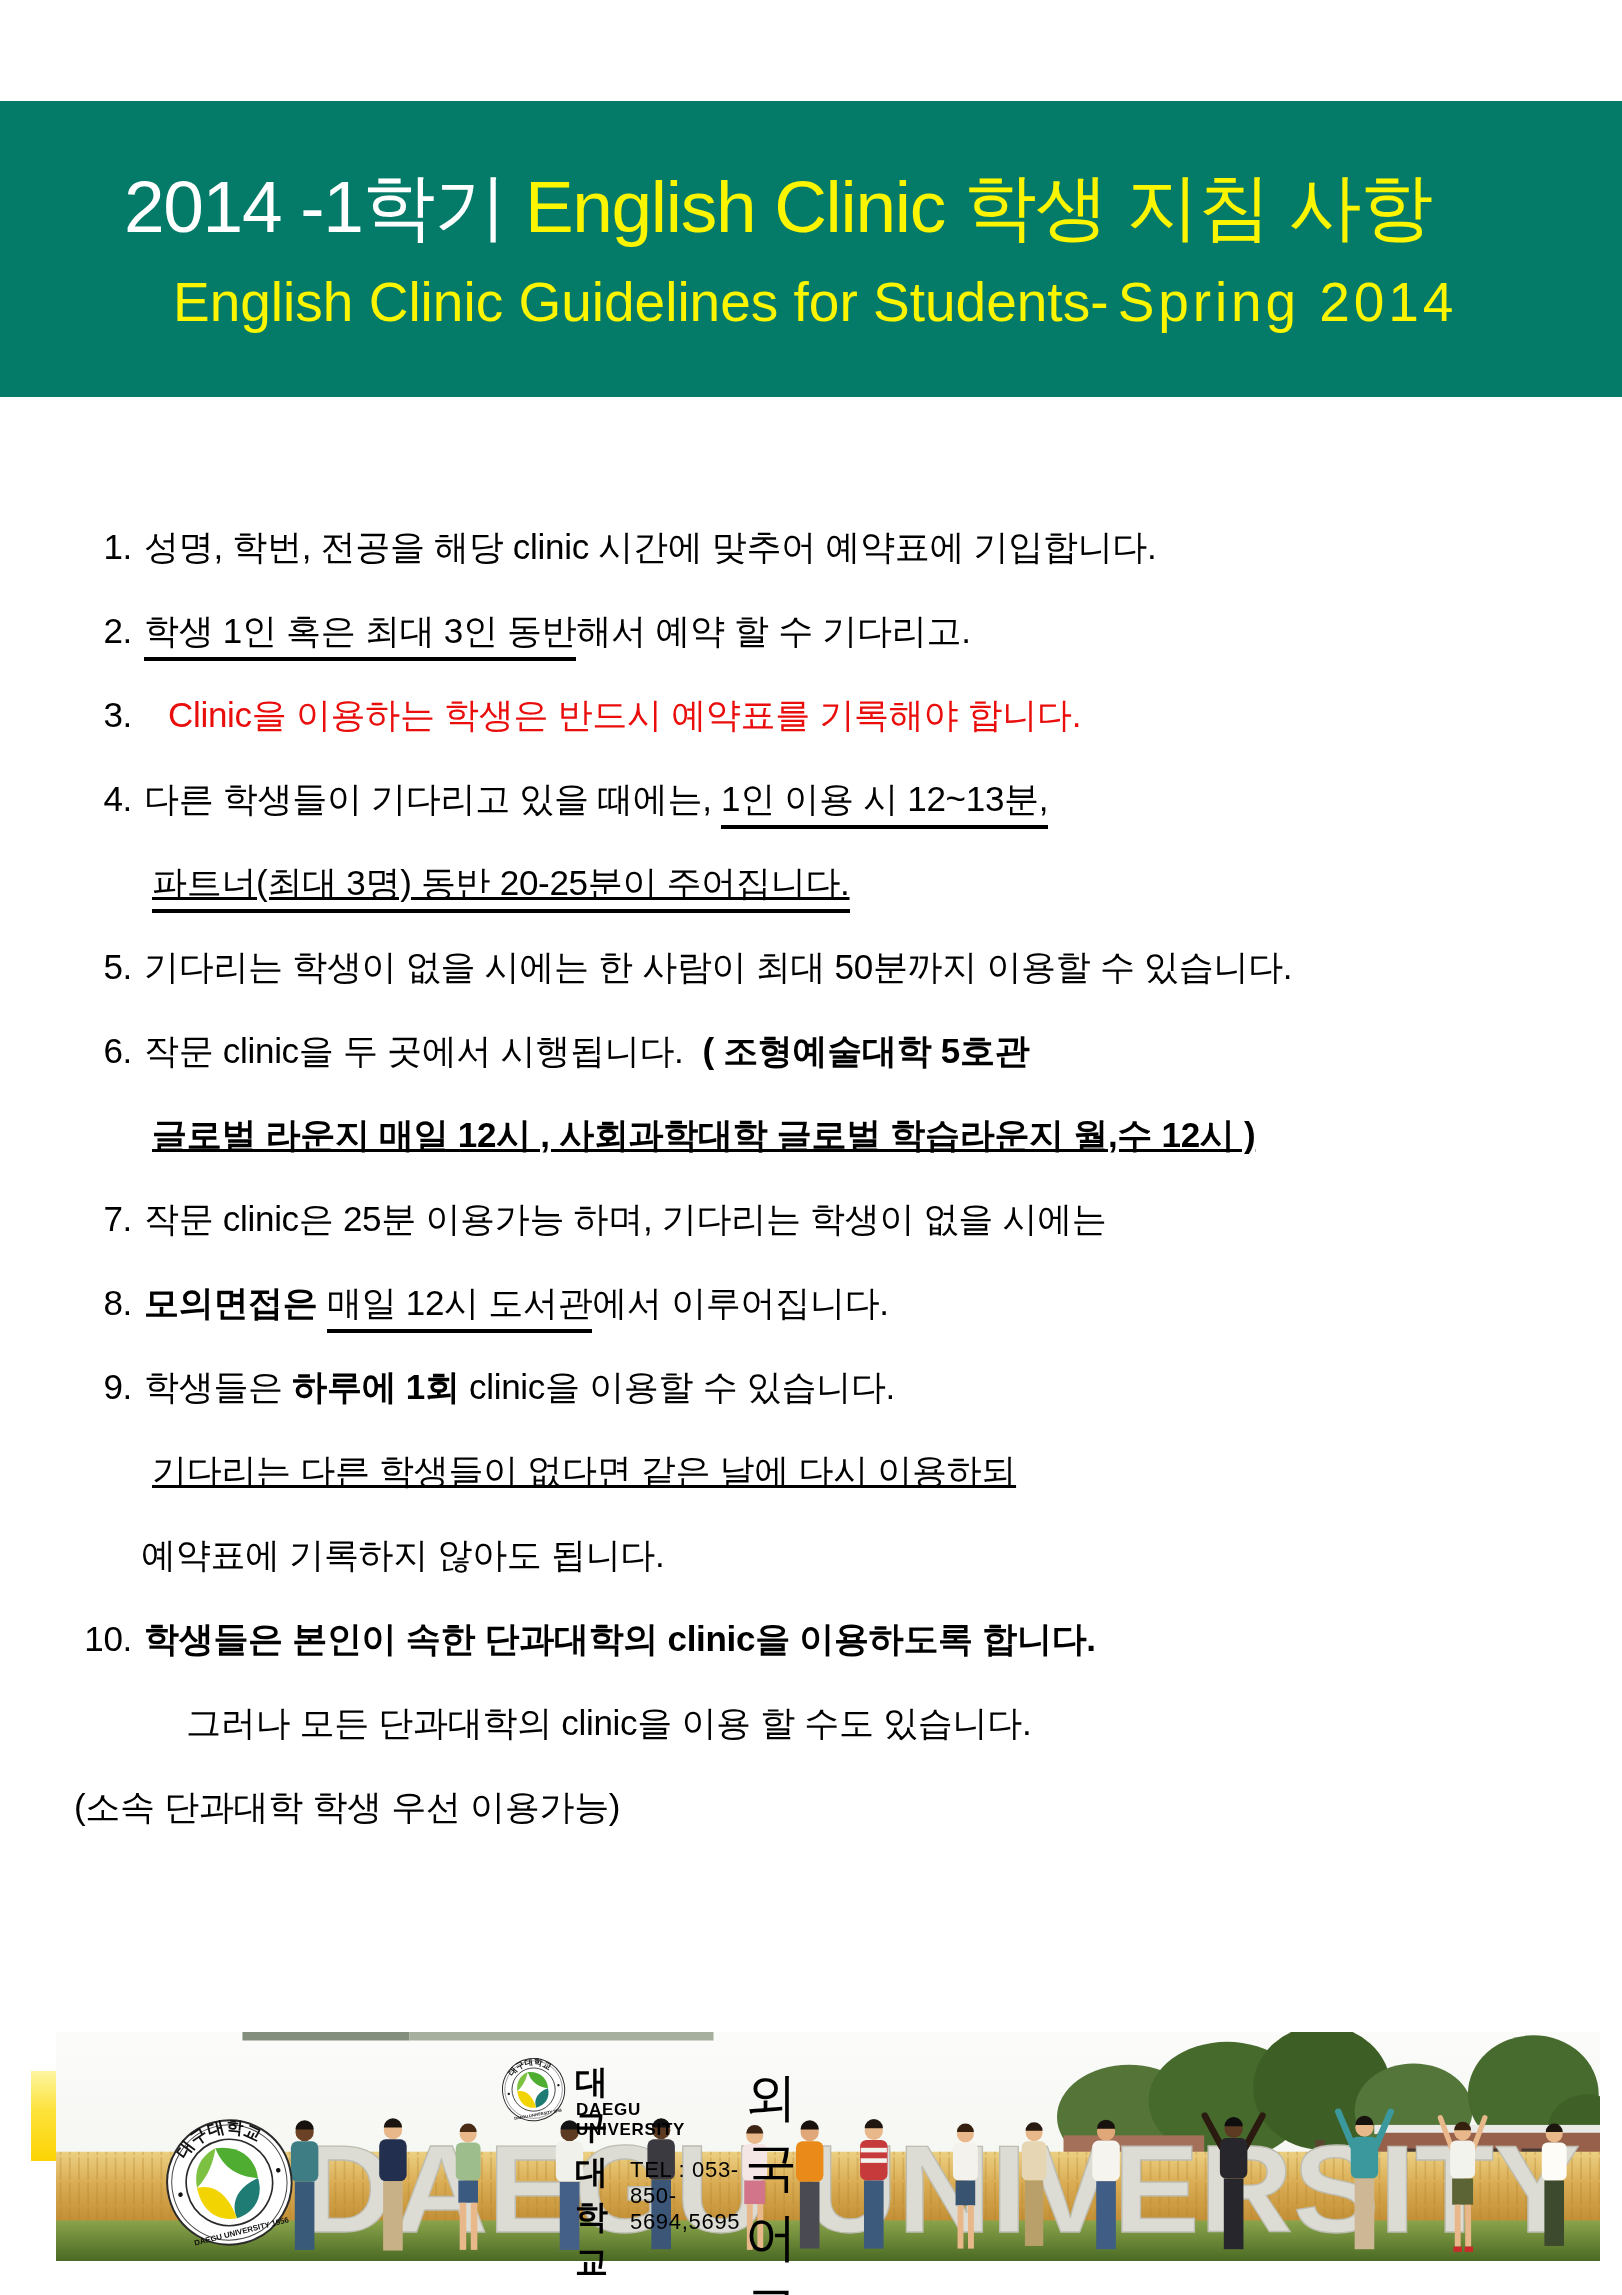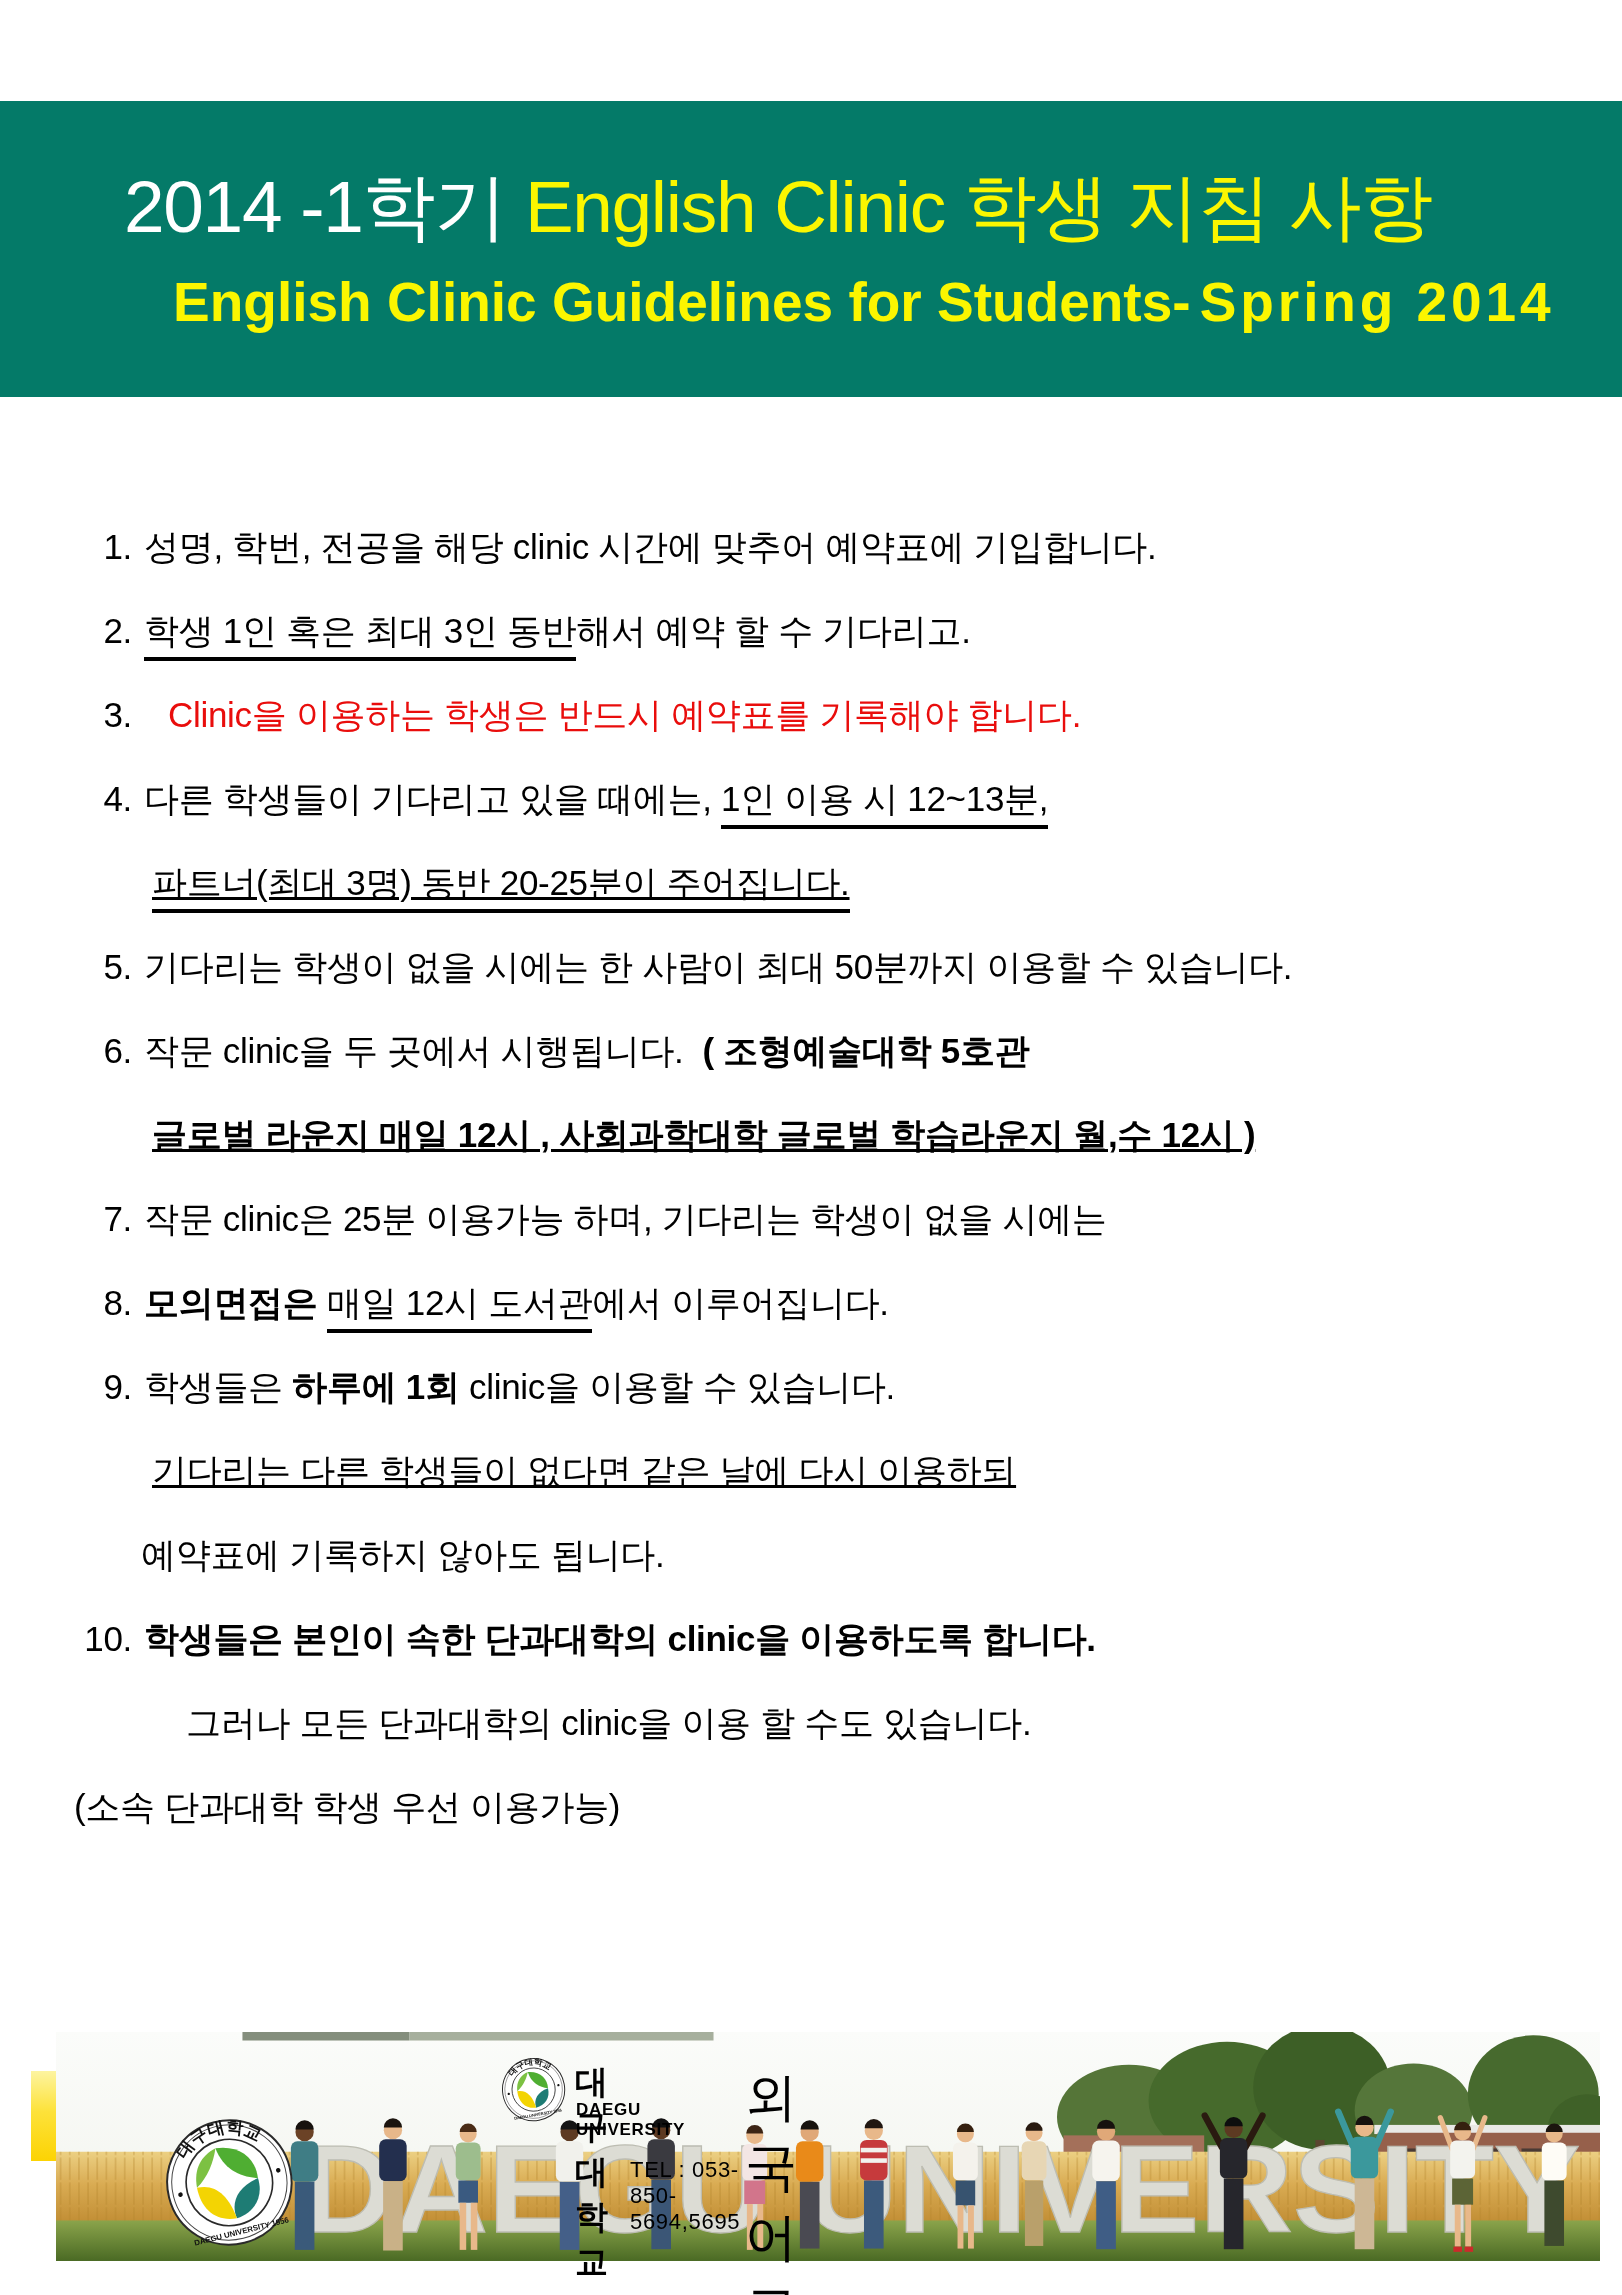--- a/index.html
+++ b/index.html
@@ -5,21 +5,21 @@
   html,body{margin:0;padding:0;background:#ffffff;}
   .page{position:relative;width:1623px;height:2295px;background:#ffffff;overflow:hidden;
         font-family:"Liberation Sans","DejaVu Sans",sans-serif;color:#000;}
 
   
   .banner{position:absolute;left:0;top:101px;width:1623px;height:296px;background:var(--banner,#047a68);}
   .title-line1{position:absolute;left:124px;top:58px;font-size:73px;font-weight:normal;
                letter-spacing:-1.3px;white-space:nowrap;}
   .title-line1 .t-white{color:#ffffff;}
   .title-line1 .t-yellow{color:var(--tyellow,#fbf600);}
-  .title-line2{position:absolute;left:173px;top:169px;font-size:55px;font-weight:bold;
+  .title-line2{position:absolute;left:173px;top:169px;font-size:55px;font-weight:normal;
                color:var(--tyellow,#fbf600);white-space:nowrap;}
   .title-line2 .season{letter-spacing:3.9px;padding-left:9.2px;}
 
   
   .guidelines{position:absolute;left:0;top:505px;width:1623px;}
   .line{position:relative;height:84px;display:flex;align-items:center;
         font-size:35px;letter-spacing:-0.3px;white-space:nowrap;}
   .line .num{position:absolute;left:0;width:132px;text-align:right;}
   .line .txt{white-space:pre;}
   .i0{padding-left:144px;}

